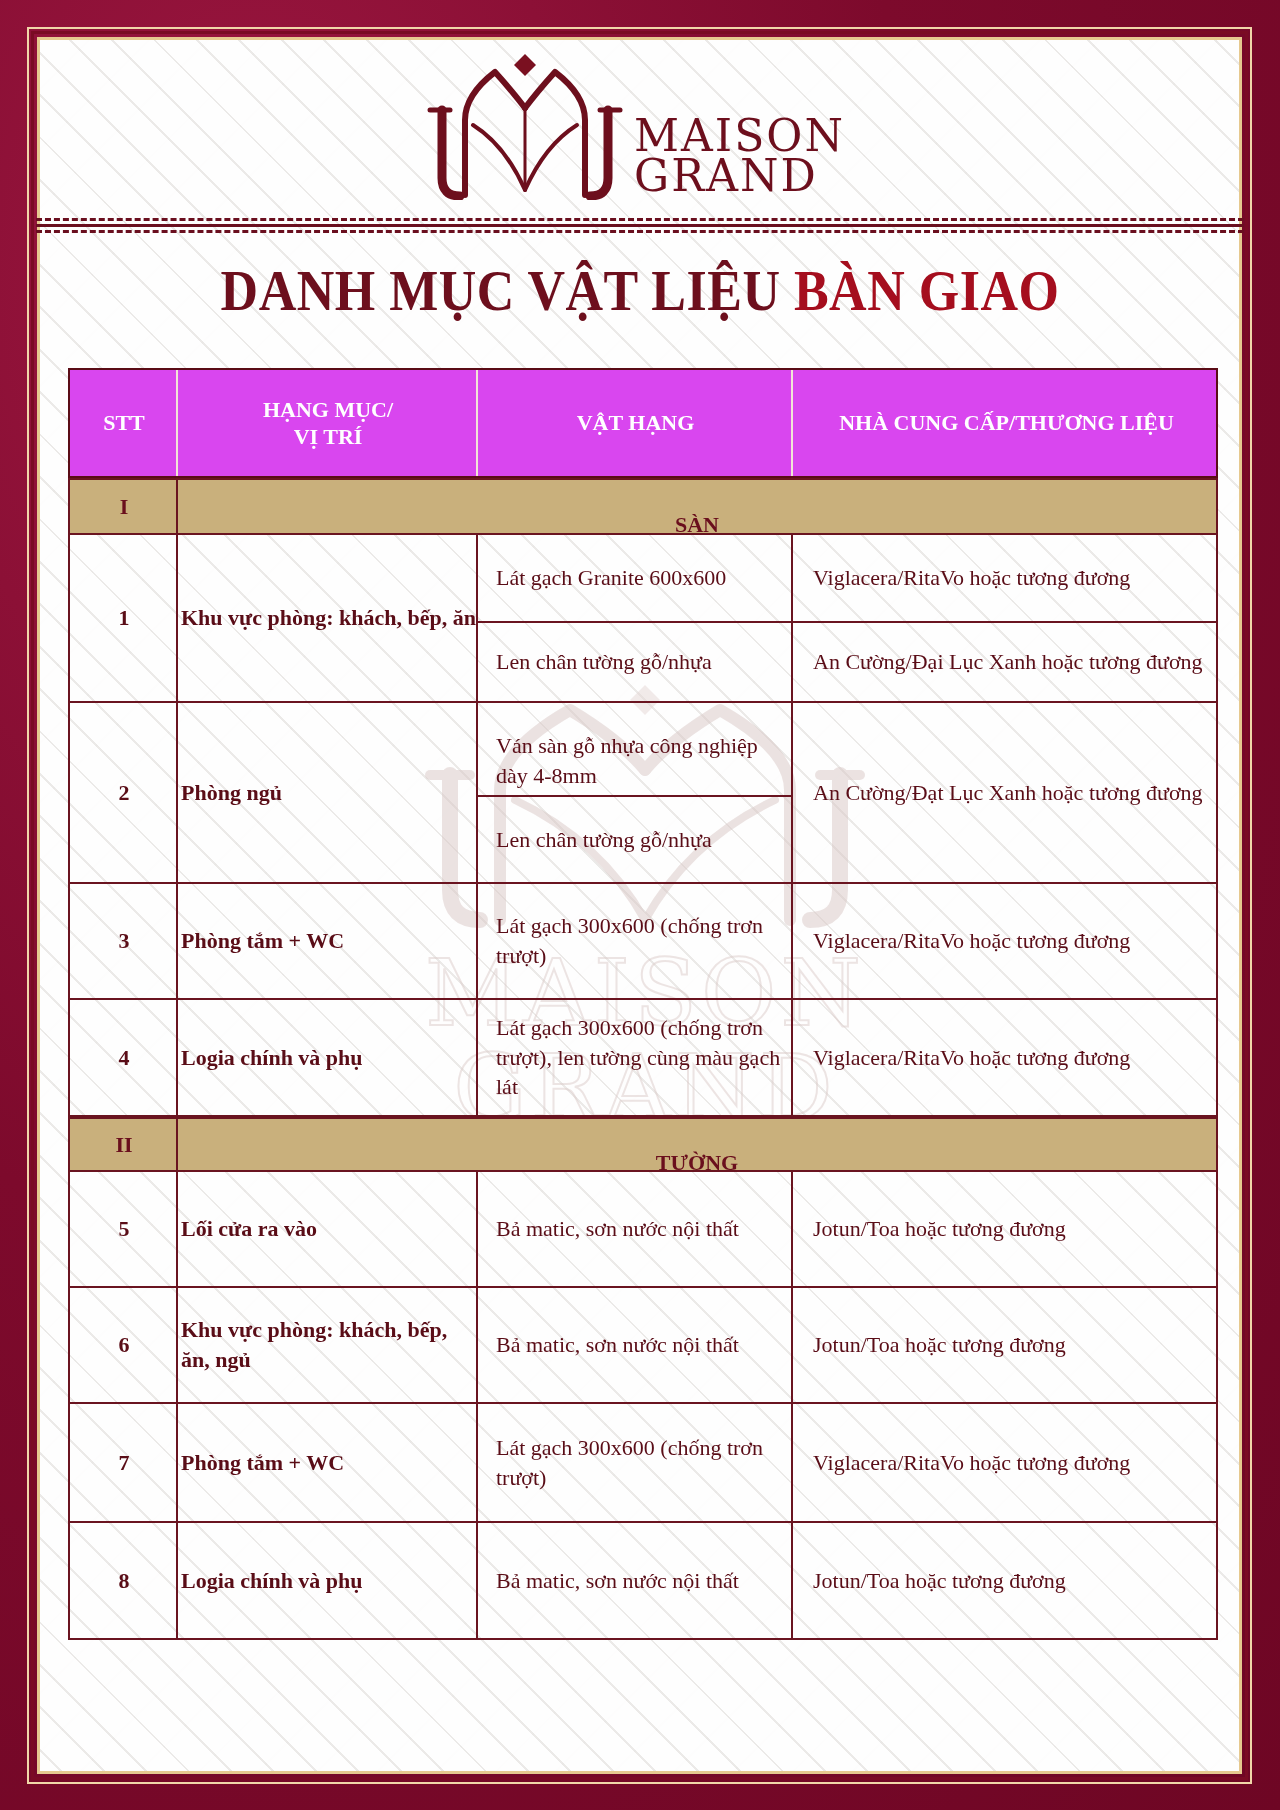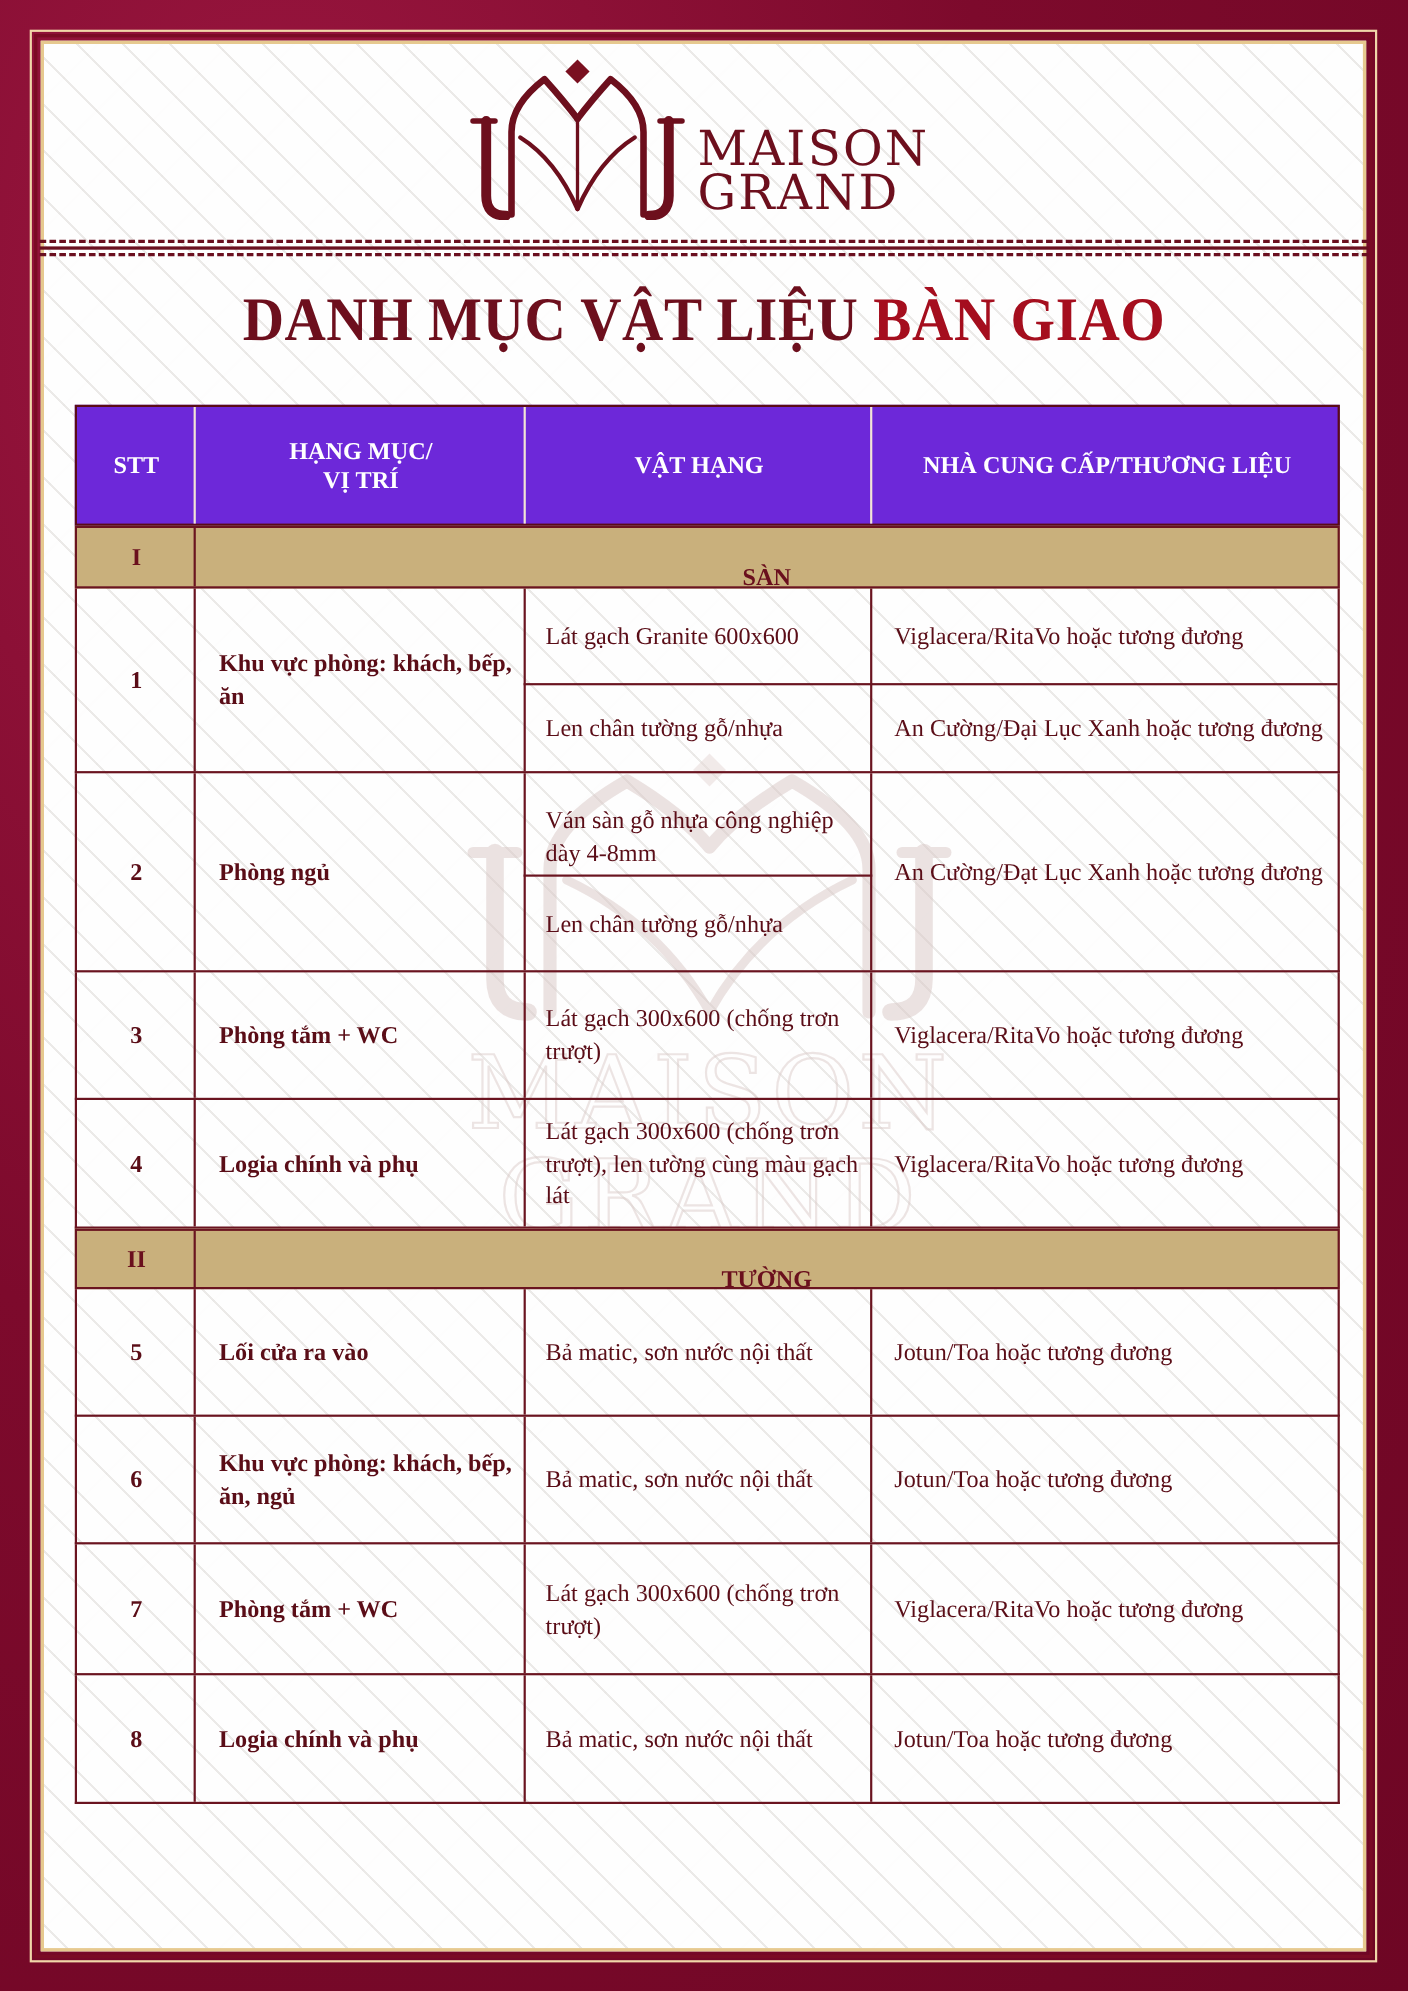--- a/index.html
+++ b/index.html
@@ -53,30 +53,30 @@
   .watermark { left: 410px; top: 680px; width: 470px; height: 450px; opacity: 0.5; pointer-events: none; }
 
   
   .tbl { left: 68px; top: 368px; width: 1150px; }
   .row { position: absolute; left: 0; width: 1150px; box-sizing: border-box; }
   .cell {
     position: absolute; top: 0; bottom: 0; box-sizing: border-box;
     display: flex; align-items: center;
     font-size: 22px; color: #5a0d17; line-height: 1.35;
   }
-  .hdr { background: #6d28d9; border: 2px solid #5a0c16; }
+  .hdr { background: #d946ef; border: 2px solid #5a0c16; }
   .hdr .cell { color: #fff; font-weight: bold; justify-content: center; text-align: center; font-size: 22px; }
   .hdr .vsep { position: absolute; top: 0; bottom: 0; width: 2px; background: #f2e4d6; }
   .sec { background: #c9b07c; border: 2px solid #6a1420; }
   .sec .cell { color: #6a0f1d; font-weight: bold; justify-content: center; }
   .body-row { border: 2px solid #6a1420; border-top: 0; }
   .vline { position: absolute; top: 0; bottom: 0; width: 2px; background: #6a1420; }
   .hline { position: absolute; height: 2px; background: #6a1420; }
   .c-stt { left: 0; width: 108px; justify-content: center; font-weight: bold; }
-  .c-loc { left: 108px; width: 300px; padding-left: 21px; font-weight: bold; }
+  .c-loc { left: 108px; width: 300px; padding-left: 3px; font-weight: bold; }
   .c-mat { left: 408px; width: 315px; padding-left: 18px; padding-right: 8px; }
   .c-sup { left: 723px; width: 427px; padding-left: 20px; padding-right: 14px; }
   .c-span { left: 108px; right: 0; justify-content: center; margin-top: 36px; }
 </style>
 </head>
 <body>
 
 <div class="frame-outer">
   <div class="frame-mid">
     <div class="frame-inner"></div>

